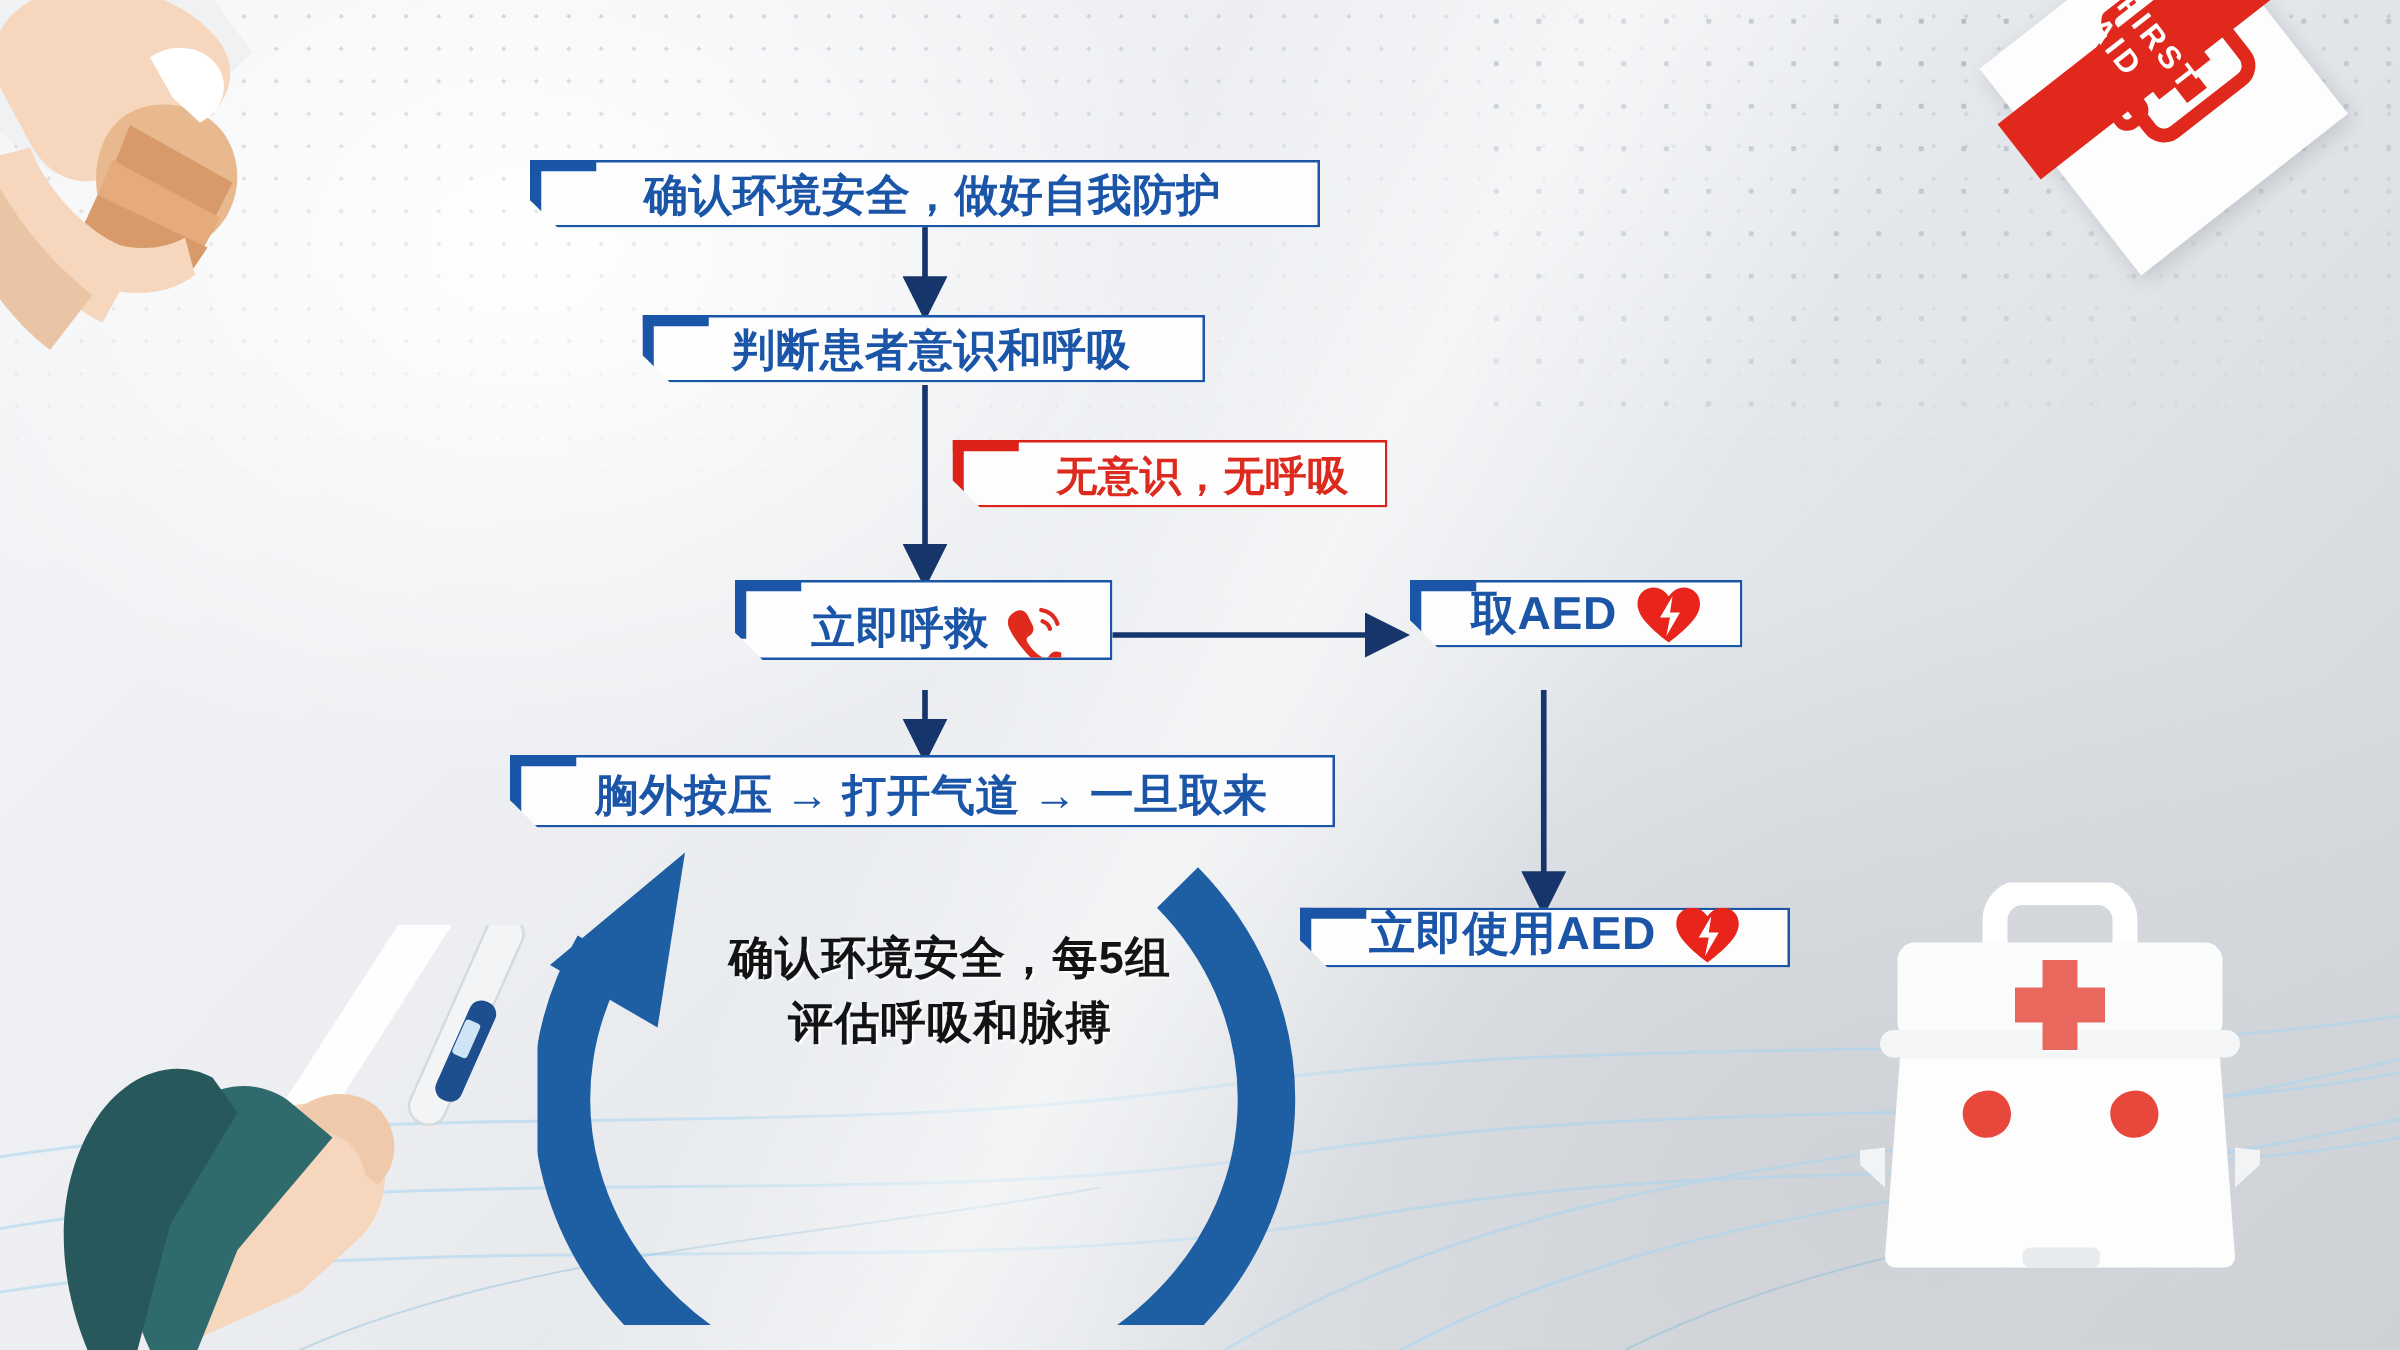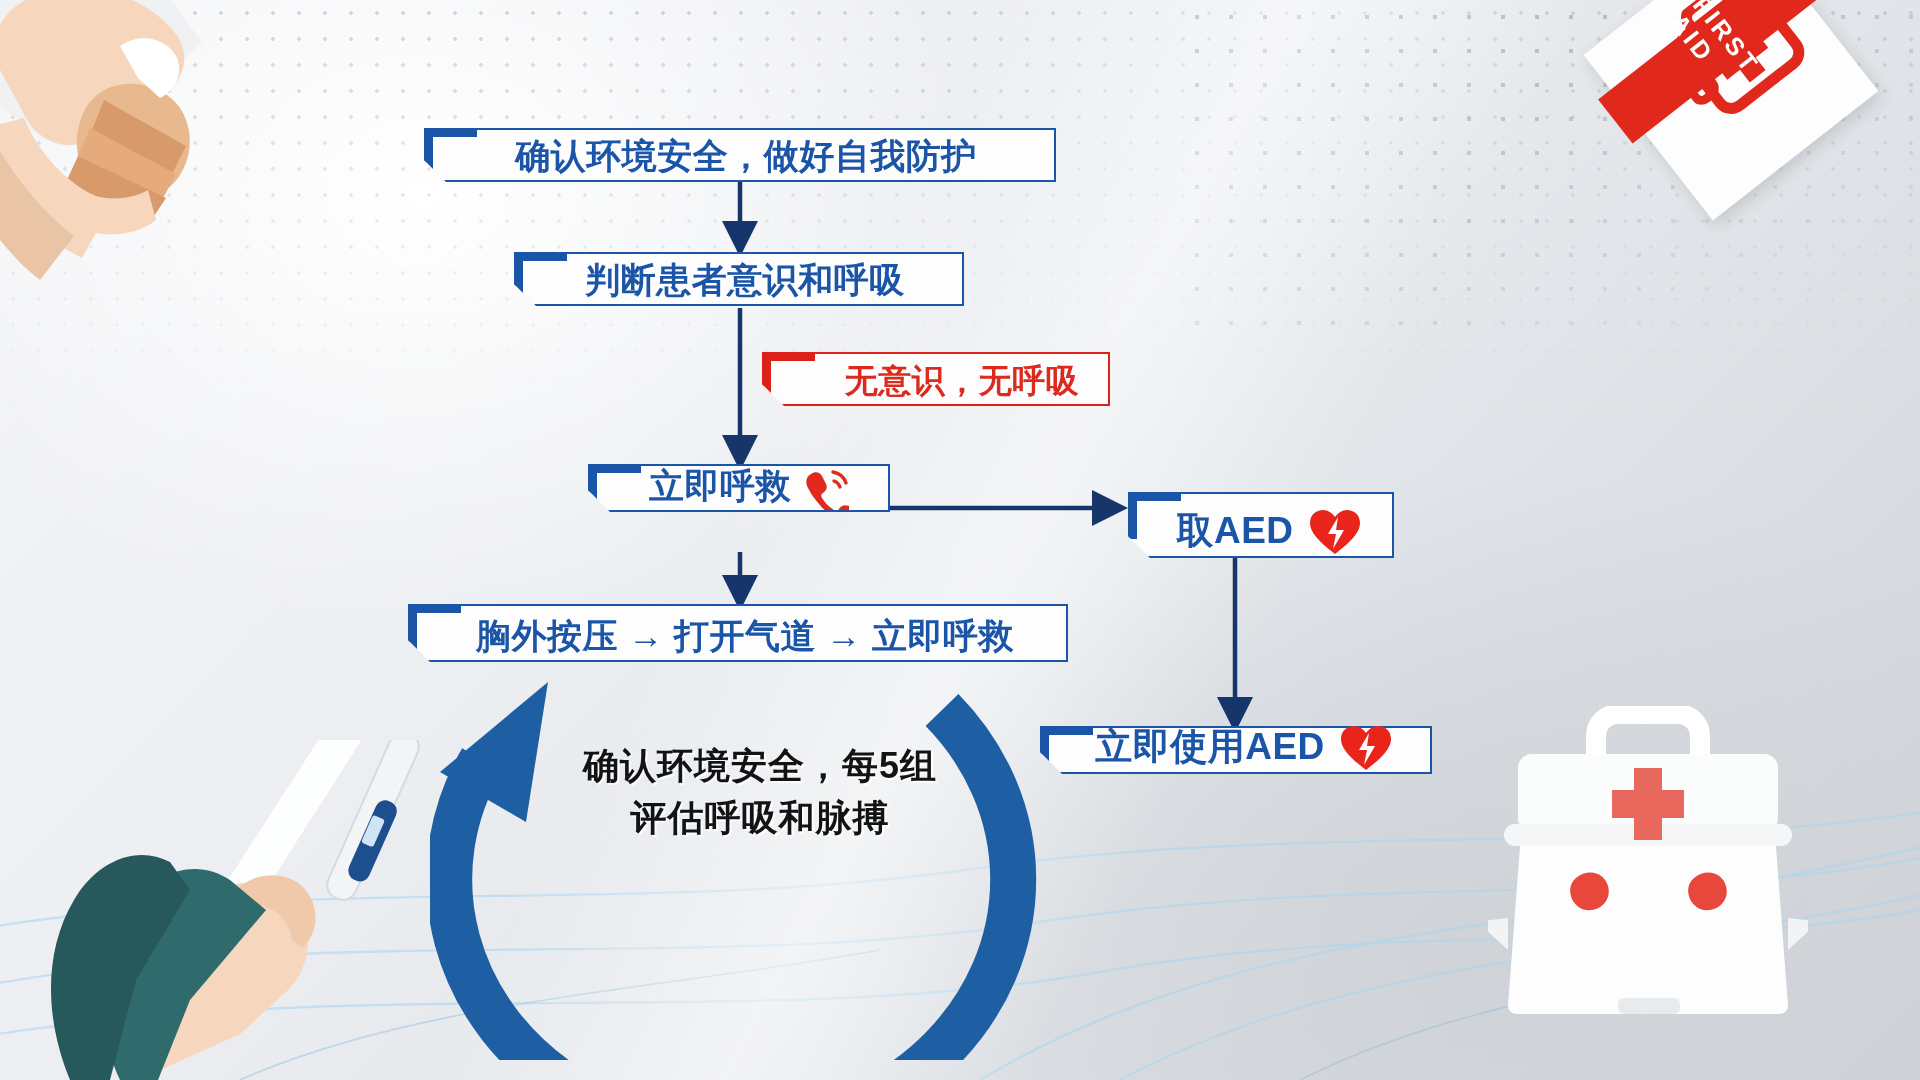--- a/index.html
+++ b/index.html
@@ -220,44 +220,44 @@
   </div>
 
   <div class="node blue" style="left:514px;top:252px;width:450px;height:54px;padding-left:34px;padding-right:22px;">
     <span class="label" style="font-size:35px;">判断患者意识和呼吸</span>
   </div>
 
   <div class="node red" style="left:762px;top:352px;width:348px;height:54px;padding-left:34px;padding-right:22px;">
     <span class="label" style="font-size:33px;">无意识，无呼吸</span>
   </div>
 
-  <div class="node blue" style="left:588px;top:464px;width:302px;height:48px;padding-left:40px;padding-right:20px;">
+  <div class="node blue" style="left:588px;top:464px;width:302px;height:64px;padding-left:40px;padding-right:20px;">
     <span class="label" style="font-size:35px;">立即呼救</span>
     <span class="phone">
       <svg width="46" height="40" viewBox="0 0 46 40">
         <path d="M8 4 c4 -3 9 -2 11 2 l4 8 c2 4 0 7 -3 9 c-2 1 -2 3 -1 5 c3 5 7 9 12 12 c2 1 4 1 5 -1 c2 -3 5 -5 9 -3 l-1 -1 l8 4 c4 2 5 7 2 11 c-4 5 -10 6 -16 3 C 28 48 12 32 5 18 C 2 12 3 7 8 4 z" fill="#e02a1d"></path>
         <path d="M30 2 c6 1 11 5 13 11" fill="none" stroke="#e02a1d" stroke-width="3.4" stroke-linecap="round"></path>
         <path d="M31 11 c3 1 5 3 6 6" fill="none" stroke="#e02a1d" stroke-width="3.4" stroke-linecap="round"></path>
       </svg>
     </span>
   </div>
 
-  <div class="node blue" style="left:1128px;top:464px;width:266px;height:66px;padding-left:36px;padding-right:20px;margin-top:28px;">
+  <div class="node blue" style="left:1128px;top:464px;width:266px;height:54px;padding-left:36px;padding-right:20px;">
     <span class="label" style="font-size:37px;">取AED</span>
     <span class="heart">
       <svg width="54" height="48" viewBox="0 0 54 48">
         <path d="M27 46 C 10 33 2 24 2 15 C 2 7 8 2 15 2 C 20 2 24 5 27 9 C 30 5 34 2 39 2 C 46 2 52 7 52 15 C 52 24 44 33 27 46 z" fill="#e8241b"></path>
         <path d="M30 9 L20 26 H28 L25 41 L36 22 H28 z" fill="#ffffff"></path>
       </svg>
     </span>
   </div>
 
 
   <div class="node blue" style="left:408px;top:604px;width:660px;height:58px;padding-left:36px;padding-right:22px;">
-    <span class="label" style="font-size:35px;">胸外按压 → 打开气道 → 立即呼救</span>
+    <span class="label" style="font-size:35px;">胸外按压 → 打开气道 → 一旦取来</span>
   </div>
 
   <div class="node blue" style="left:1040px;top:726px;width:392px;height:48px;padding-left:36px;padding-right:20px;">
     <span class="label" style="font-size:37px;">立即使用AED</span>
     <span class="heart">
       <svg width="54" height="48" viewBox="0 0 54 48">
         <path d="M27 46 C 10 33 2 24 2 15 C 2 7 8 2 15 2 C 20 2 24 5 27 9 C 30 5 34 2 39 2 C 46 2 52 7 52 15 C 52 24 44 33 27 46 z" fill="#e8241b"></path>
         <path d="M30 9 L20 26 H28 L25 41 L36 22 H28 z" fill="#ffffff"></path>
       </svg>
     </span>

